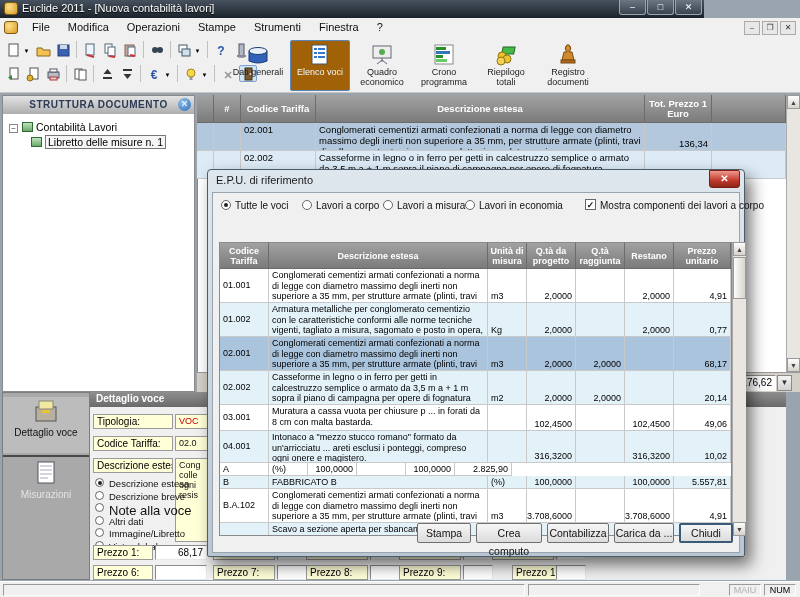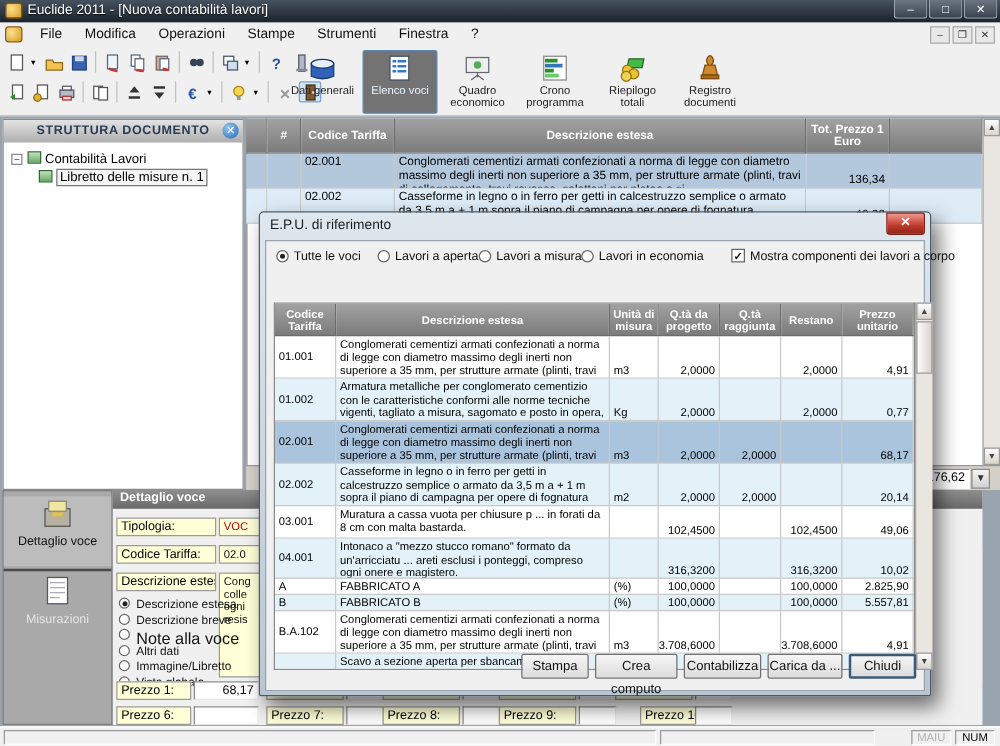--- a/index.html
+++ b/index.html
@@ -1,35 +1,35 @@
 <!DOCTYPE html>
 <html><head>
 <meta charset="utf-8">
 <style>
   * { margin:0; padding:0; box-sizing:border-box; }
   html,body { width:800px; height:597px; }
   body { font-family:"Liberation Sans", sans-serif; font-size:11px; background:#9aa4ae; overflow:hidden; position:relative; }
   .abs { position:absolute; }
   
-  #titlebar { left:0; top:0; width:800px; height:18px; background:linear-gradient(#46525f,#1b222b); color:#fff; }
+  #titlebar { left:0; top:0; width:704px; height:18px; background:linear-gradient(#46525f,#1b222b); color:#fff; }
   #titlebar .ttl { position:absolute; left:22px; top:2px; font-size:11px; text-shadow:0 1px 1px #000; }
   .appicon { position:absolute; left:4px; top:2px; width:14px; height:13px; background:radial-gradient(circle at 35% 35%, #ffe08a, #d79b28); border-radius:3px; border:1px solid #7c5a12; }
   .wbtn { position:absolute; top:0; width:27px; height:15px; background:linear-gradient(#6b7682,#3a4450); border:1px solid #9aa4ad; border-top:none; color:#fff; text-align:center; font-size:9px; line-height:14px; border-radius:0 0 3px 3px; }
   
   #menubar { left:0; top:18px; width:800px; height:24px; background:#f0f0f0; border-bottom:1px solid #d8d8d8; }
   .menuitem { display:inline-block; padding:3px 9px 0 9px; height:20px; color:#111; }
   .mdibtn { position:absolute; top:3px; width:16px; height:14px; background:#e8e8e8; border:1px solid #aaa; font-size:8px; line-height:12px; text-align:center; color:#333; }
   
   #toolbar { left:0; top:38px; width:800px; height:55px; background:#f0f0f0; border-bottom:1px solid #c6c6c6; }
   .sicon { position:absolute; width:18px; height:17px; border:1px solid transparent; border-radius:2px; text-align:center; font-size:10px; line-height:16px; }
   .sicon svg { display:block; margin:1px auto; }
   .sicon.active { background:#cfe4f7; border-color:#7da2ce; }
   .tsep { position:absolute; width:1px; background:#c0c0c0; }
   .bigbtn { position:absolute; top:2px; width:60px; height:51px; text-align:center; color:#222; font-size:9px; line-height:10px; border:1px solid transparent; border-radius:2px; padding-top:2px; }
-  .bigbtn.selected { background:#737373; border-color:#5b87b8; color:#eef6ff; }
+  .bigbtn.selected { background:#a16207; border-color:#5b87b8; color:#eef6ff; }
   .bigbtn svg { display:block; margin:0 auto 1px auto; }
   
   #leftpanel { left:2px; top:95px; width:193px; height:297px; background:#fff; border:1px solid #8a8a8a; }
   #lp-head { position:absolute; left:0; top:0; width:191px; height:18px; background:linear-gradient(#e3e3e3,#aeaeae); color:#2b3a55; font-weight:bold; font-size:10px; text-align:center; line-height:18px; letter-spacing:.5px; }
   .lp-close { position:absolute; right:3px; top:2px; width:13px; height:13px; border-radius:50%; background:radial-gradient(circle at 35% 30%, #8fc2ee, #2a6cb5); color:#fff; font-size:9px; line-height:13px; text-align:center; }
   .treeicon { display:inline-block; width:11px; height:10px; background:linear-gradient(#bfe3bf,#6aa86a); border:1px solid #2f6b2f; margin:0 3px -1px 2px; }
   .expander { display:inline-block; width:9px; height:9px; border:1px solid #888; background:#fff; font-size:8px; line-height:7px; text-align:center; color:#333; margin-right:2px; }
   .treelabel.sel { border:1px solid #777; background:#f5f5f5; padding:0 2px; }
   
   .gridhead { background:linear-gradient(#a2a2a2,#7b7b7b); color:#fff; font-weight:bold; font-size:9.5px; text-align:center; border-right:1px solid #6b6b6b; border-bottom:1px solid #6b6b6b; display:flex; align-items:center; justify-content:center; line-height:10px; }
@@ -401,21 +401,21 @@
 </div>
 
 <div class="abs" id="dialog">
   <div id="dlg-title">E.P.U. di riferimento</div>
   <div id="dlg-close">✕</div>
   <div id="dlg-client">
     <div id="dlg-filters">
         <span class="radio on" style="left: 8px; top: 7px;"></span>
         <span class="rlabel" style="left: 22px; top: 7px; font-size: 10px;">Tutte le voci</span>
         <span class="radio" style="left: 89px; top: 7px;"></span>
-        <span class="rlabel" style="left: 103px; top: 7px; font-size: 10px;">Lavori a aperta</span>
+        <span class="rlabel" style="left: 103px; top: 7px; font-size: 10px;">Lavori a corpo</span>
         <span class="radio" style="left: 170px; top: 7px;"></span>
         <span class="rlabel" style="left: 184px; top: 7px; font-size: 10px;">Lavori a misura</span>
         <span class="radio" style="left: 252px; top: 7px;"></span>
         <span class="rlabel" style="left: 266px; top: 7px; font-size: 10px;">Lavori in economia</span>
         <span class="chk" style="left: 372px; top: 6px;">✓</span>
         <span class="rlabel" style="left: 387px; top: 7px; font-size: 10px;">Mostra componenti dei lavori a corpo</span>
       </div>
     <div id="dlg-grid">
       <div class="dhead" id="dlg-grid-head">
           <div class="dhcell" style="width: 49px; height: 26px;">Codice Tariffa</div>
@@ -476,21 +476,20 @@
             <div class="dcell" style="width: 49px; height: 32px; text-align: left; display: flex; align-items: center; justify-content: flex-start;">04.001</div>
             <div class="dcell" style="width: 219px; height: 32px; text-align: left; display: flex; align-items: flex-start; justify-content: flex-start;">Intonaco a "mezzo stucco romano" formato da un'arricciatu ... areti esclusi i ponteggi, compreso ogni onere e magistero.</div>
             <div class="dcell" style="width: 39px; height: 32px; text-align: left; display: flex; align-items: flex-end; justify-content: flex-start;"></div>
             <div class="dcell" style="width: 49px; height: 32px; text-align: right; display: flex; align-items: flex-end; justify-content: flex-end;">316,3200</div>
             <div class="dcell" style="width: 49px; height: 32px; text-align: right; display: flex; align-items: flex-end; justify-content: flex-end;"></div>
             <div class="dcell" style="width: 49px; height: 32px; text-align: right; display: flex; align-items: flex-end; justify-content: flex-end;">316,3200</div>
             <div class="dcell" style="width: 57px; height: 32px; text-align: right; display: flex; align-items: flex-end; justify-content: flex-end;">10,02</div>
           </div>
           <div class="drow" style="height: 13px;">
             <div class="dcell" style="width: 49px; height: 13px; text-align: left; display: flex; align-items: center; justify-content: flex-start;">A</div>
-            <div class="dcell" style="width: 219px; height: 13px; text-align: left; display: flex; align-items: flex-start; justify-content: flex-start;">FABBRICATO A</div>
             <div class="dcell" style="width: 39px; height: 13px; text-align: left; display: flex; align-items: flex-end; justify-content: flex-start;">(%)</div>
             <div class="dcell" style="width: 49px; height: 13px; text-align: right; display: flex; align-items: flex-end; justify-content: flex-end;">100,0000</div>
             <div class="dcell" style="width: 49px; height: 13px; text-align: right; display: flex; align-items: flex-end; justify-content: flex-end;"></div>
             <div class="dcell" style="width: 49px; height: 13px; text-align: right; display: flex; align-items: flex-end; justify-content: flex-end;">100,0000</div>
             <div class="dcell" style="width: 57px; height: 13px; text-align: right; display: flex; align-items: flex-end; justify-content: flex-end;">2.825,90</div>
           </div>
           <div class="drow rowalt" style="height: 13px;">
             <div class="dcell" style="width: 49px; height: 13px; text-align: left; display: flex; align-items: center; justify-content: flex-start;">B</div>
             <div class="dcell" style="width: 219px; height: 13px; text-align: left; display: flex; align-items: flex-start; justify-content: flex-start;">FABBRICATO B</div>
             <div class="dcell" style="width: 39px; height: 13px; text-align: left; display: flex; align-items: flex-end; justify-content: flex-start;">(%)</div>

